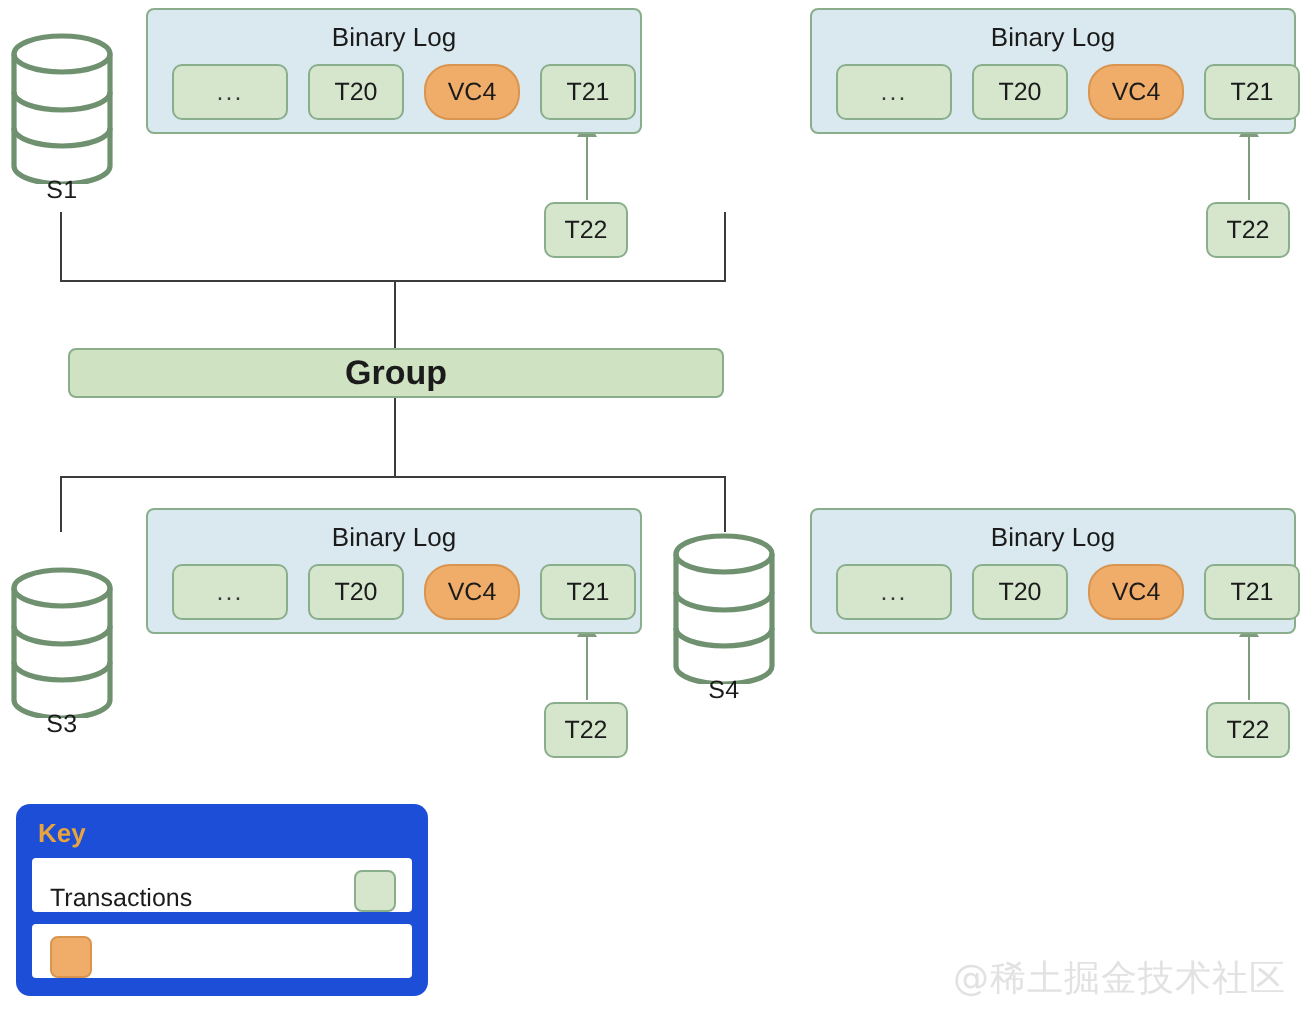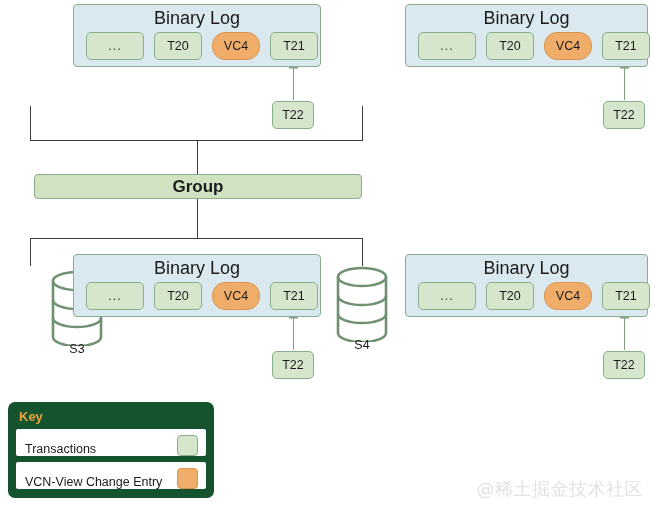--- a/index.html
+++ b/index.html
@@ -16,21 +16,21 @@
     position:absolute;left:0;width:100%;text-align:center;
     font-size:12.5px;color:#1b1b1b;top:76px;letter-spacing:.2px;
   }
 
   
   .binlog{
     position:absolute;box-sizing:border-box;
     background:#d9e9ef;border:1px solid #8aae8b;border-radius:4px;
   }
   .binlog .bl-title{
-    text-align:center;font-size:18px;color:#1b1b1b;
+    text-align:center;font-size:13px;color:#1b1b1b;
     padding-top:6px;line-height:15px;
   }
   .binlog .bl-row{
     display:flex;align-items:center;gap:10px;
     padding:6px 12px 10px 12px;
   }
   .txn{
     box-sizing:border-box;height:28px;min-width:48px;flex:0 0 auto;
     display:flex;align-items:center;justify-content:center;
     background:#d5e6cd;border:1px solid #8aae8b;border-radius:5px;
@@ -57,21 +57,21 @@
   }
 
   
   .vline{position:absolute;width:1px;background:#3c3c3c;}
   .hline{position:absolute;height:1px;background:#3c3c3c;}
   .arrow{position:absolute;}
 
   
   .keybox{
     position:absolute;box-sizing:border-box;
-    background:#14532d;border-radius:7px;
+    background:#1d4ed8;border-radius:7px;
     padding:6px 8px 8px 8px;
   }
   .keybox .ktitle{
     color:#e8a33d;font-size:13px;font-weight:bold;
     padding:1px 2px 5px 3px;
   }
   .keyrow{
     box-sizing:border-box;background:#ffffff;border-radius:2px;
     height:27px;display:flex;align-items:flex-end;
     padding:0 8px 0 9px;margin-bottom:6px;
@@ -118,23 +118,36 @@
   <div class="vline" style="left:293px;top:316px;height:34px;background:#7f9c7f;"></div>
   <svg class="arrow" style="left:288px;top:310px;" width="11" height="9" viewBox="0 0 11 9">
       <path d="M5.5 0 L10.5 8.5 L0.5 8.5 Z" fill="#7f9c7f"></path>
     </svg>
 
   <div class="vline" style="left:624px;top:316px;height:34px;background:#7f9c7f;"></div>
   <svg class="arrow" style="left:619px;top:310px;" width="11" height="9" viewBox="0 0 11 9">
       <path d="M5.5 0 L10.5 8.5 L0.5 8.5 Z" fill="#7f9c7f"></path>
     </svg>
 
-
-
-  <div class="server" style="left:0px;top:266px;width:62px;height:95px;margin-left:46px;">
+  <div class="server" style="left:0px;top:12px;width:62px;height:95px;">
+    <svg width="62" height="80" viewBox="0 0 62 80">
+      <g fill="none" stroke="#6f9170" stroke-width="2.6">
+        <ellipse cx="31" cy="15" rx="24" ry="9"></ellipse>
+        <path d="M7 15 V71"></path>
+          <path d="M55 15 V71"></path>
+        <path d="M7 71 a24 9 0 0 0 48 0"></path>
+        <path d="M7 34 a24 9 0 0 0 48 0"></path>
+        <path d="M7 52 a24 9 0 0 0 48 0"></path>
+      </g>
+    </svg>
+    <div class="slabel">S1</div>
+  </div>
+
+
+  <div class="server" style="left:0px;top:279px;width:62px;height:95px;">
     <svg width="62" height="80" viewBox="0 0 62 80">
       <g fill="none" stroke="#6f9170" stroke-width="2.6">
         <ellipse cx="31" cy="15" rx="24" ry="9"></ellipse>
         <path d="M7 15 V71"></path>
           <path d="M55 15 V71"></path>
         <path d="M7 71 a24 9 0 0 0 48 0"></path>
         <path d="M7 34 a24 9 0 0 0 48 0"></path>
         <path d="M7 52 a24 9 0 0 0 48 0"></path>
       </g>
     </svg>
@@ -202,20 +215,19 @@
 
   <div class="groupbar" style="left:34px;top:174px;width:328px;height:25px;">Group</div>
 
   <div class="keybox" style="left:8px;top:402px;width:206px;height:96px;">
     <div class="ktitle">Key</div>
     <div class="keyrow">
       <div class="klabel">Transactions</div>
       <div class="kswatch"></div>
     </div>
     <div class="keyrow">
-      <div class="klabel">VCN-View Change Entry</div>
       <div class="kswatch orange"></div>
     </div>
   </div>
 
   <div class="watermark">@稀土掘金技术社区</div>
 
 </div>
 
 </body></html>

